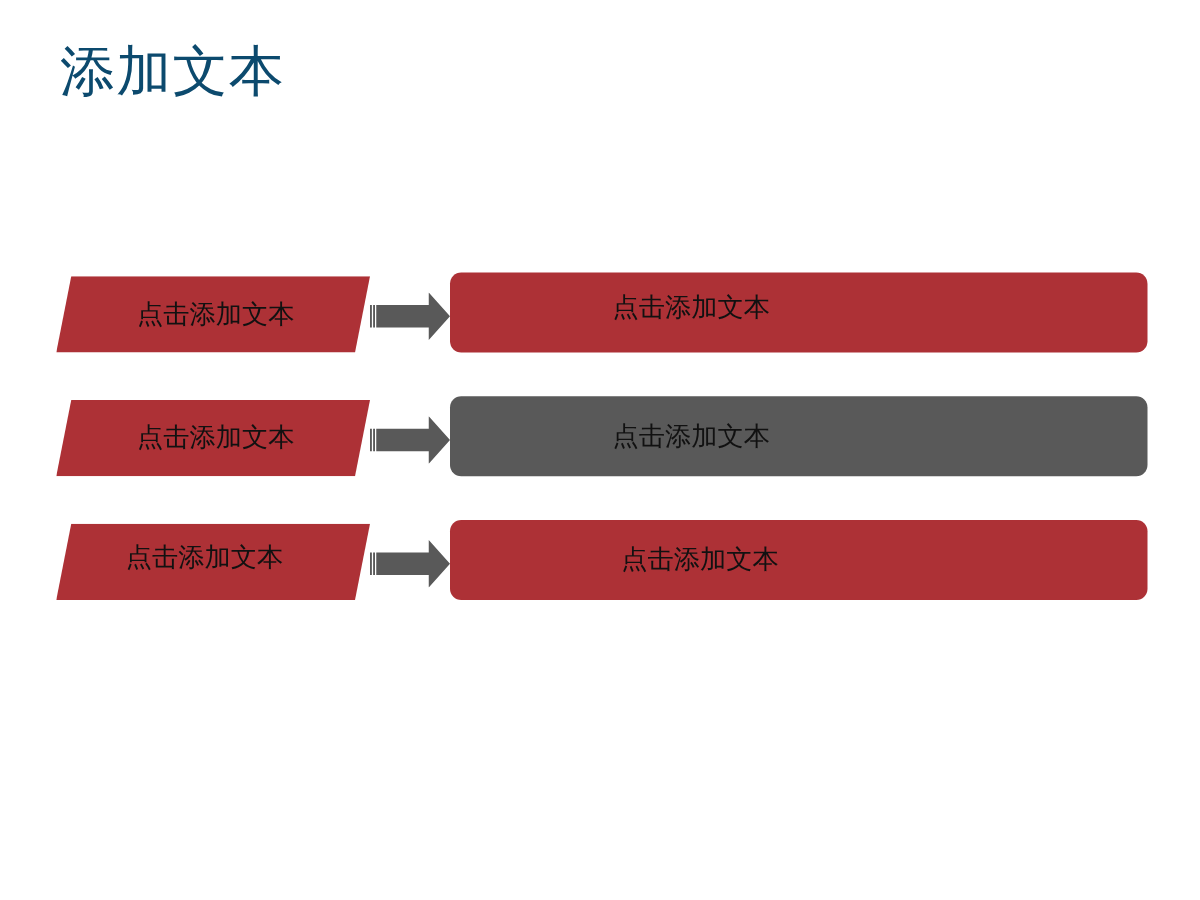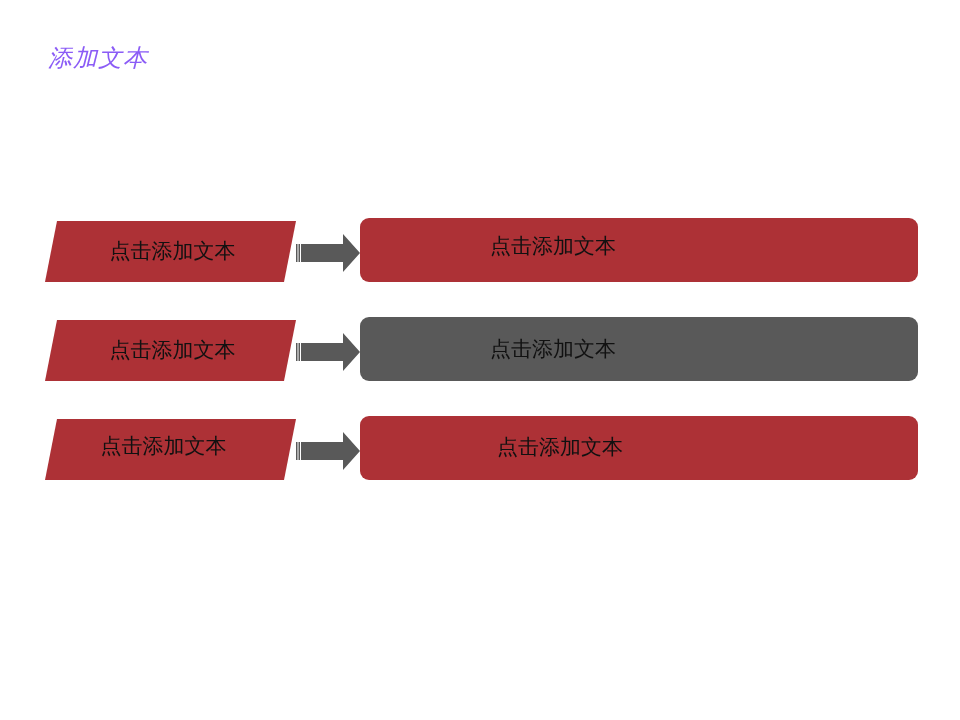--- a/index.html
+++ b/index.html
@@ -1,23 +1,22 @@
 <!DOCTYPE html>
 <html><head>
 <meta charset="utf-8">
 <style>
   html, body { margin: 0; padding: 0; }
   body {
     width: 960px; height: 720px; background: #ffffff; position: relative; overflow: hidden;
     font-family: "DejaVu Sans", "Liberation Sans", sans-serif;
   }
   .title {
-    position: absolute; left: 48px; top: 36px; font-size: 24px; color: #8b5cf6; line-height: 44px;
+    position: absolute; left: 48px; top: 36px; font-size: 44px; color: #0c4a6e; line-height: 44px;
     letter-spacing: 1px;
-    font-style: italic;
   }
   .row { position: absolute; left: 0; width: 766px; height: 64px; }
   .para {
     position: absolute; left: 45px; top: 3px; width: 251px; height: 61px;
   }
   .para svg { position: absolute; left: 0; top: 0; }
   .para-label {
     position: absolute; top: 0; height: 61px; line-height: 61px; width: 251px;
     font-size: 21px; color: #111; text-align: center; white-space: nowrap;
   }

